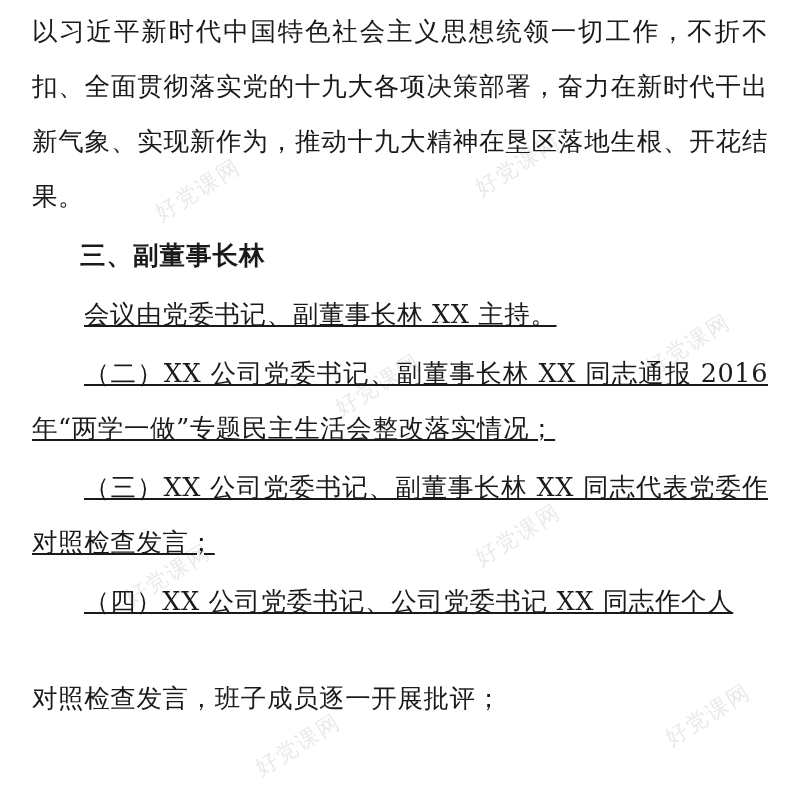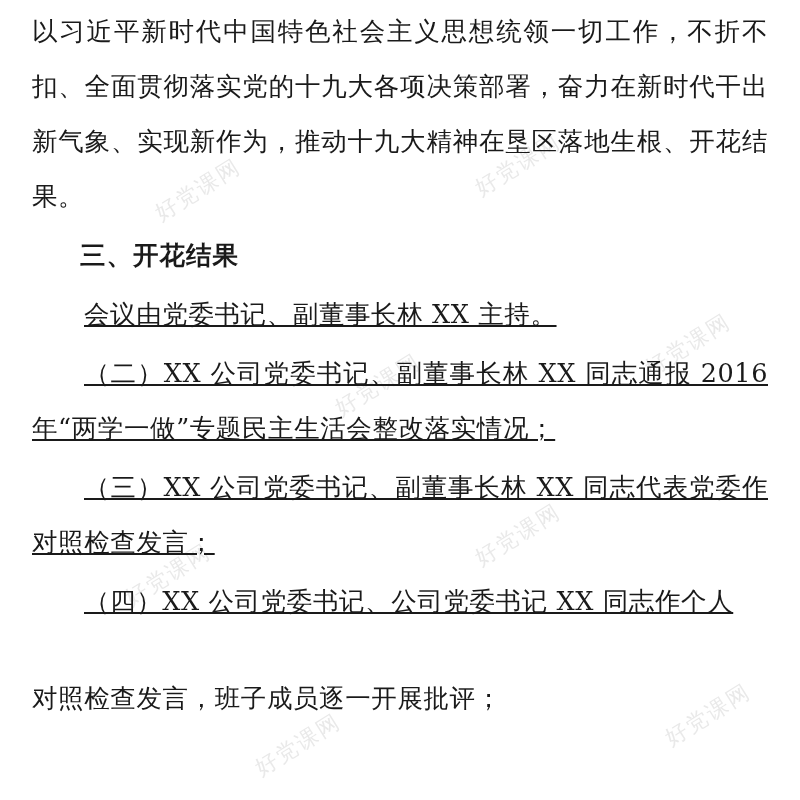--- a/index.html
+++ b/index.html
@@ -104,21 +104,21 @@
     <div class="wm" style="left:470px; top:520px;">好党课网</div>
     <div class="wm" style="left:660px; top:700px;">好党课网</div>
     <div class="wm" style="left:250px; top:730px;">好党课网</div>
   </div>
 
   <div class="doc-body">
 
 
     <p class="para">以习近平新时代中国特色社会主义思想统领一切工作，不折不扣、全面贯彻落实党的十九大各项决策部署，奋力在新时代干出新气象、实现新作为，推动十九大精神在垦区落地生根、开花结果。</p>
 
-    <h2 class="heading">三、开花结果</h2>
+    <h2 class="heading">三、副董事长林</h2>
 
     <p class="para indent">会议由党委书记、副董事长林 XX 主持。</p>
 
 
     <p class="para indent">（二）XX 公司党委书记、副董事长林 XX 同志通报 2016 年“两学一做”专题民主生活会整改落实情况；</p>
 
     <p class="para indent">（三）XX 公司党委书记、副董事长林 XX 同志代表党委作对照检查发言；</p>
 
     <p class="para indent">（四）XX 公司党委书记、公司党委书记 XX 同志作个人</p>
 

